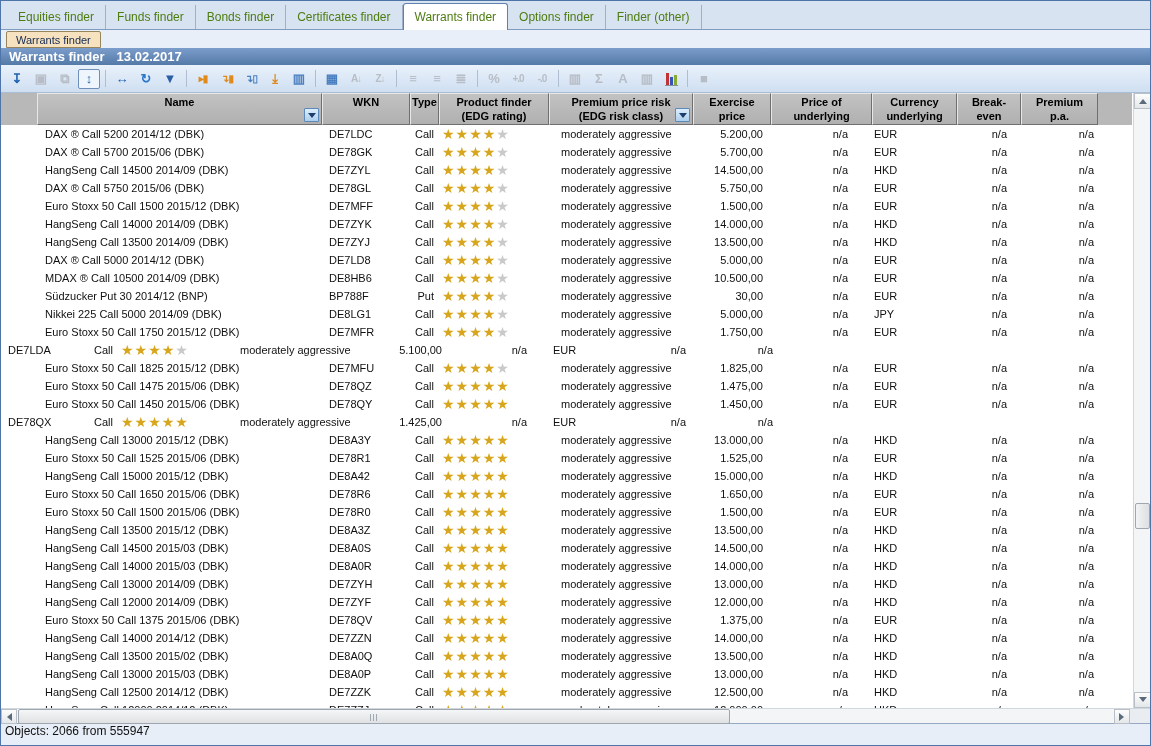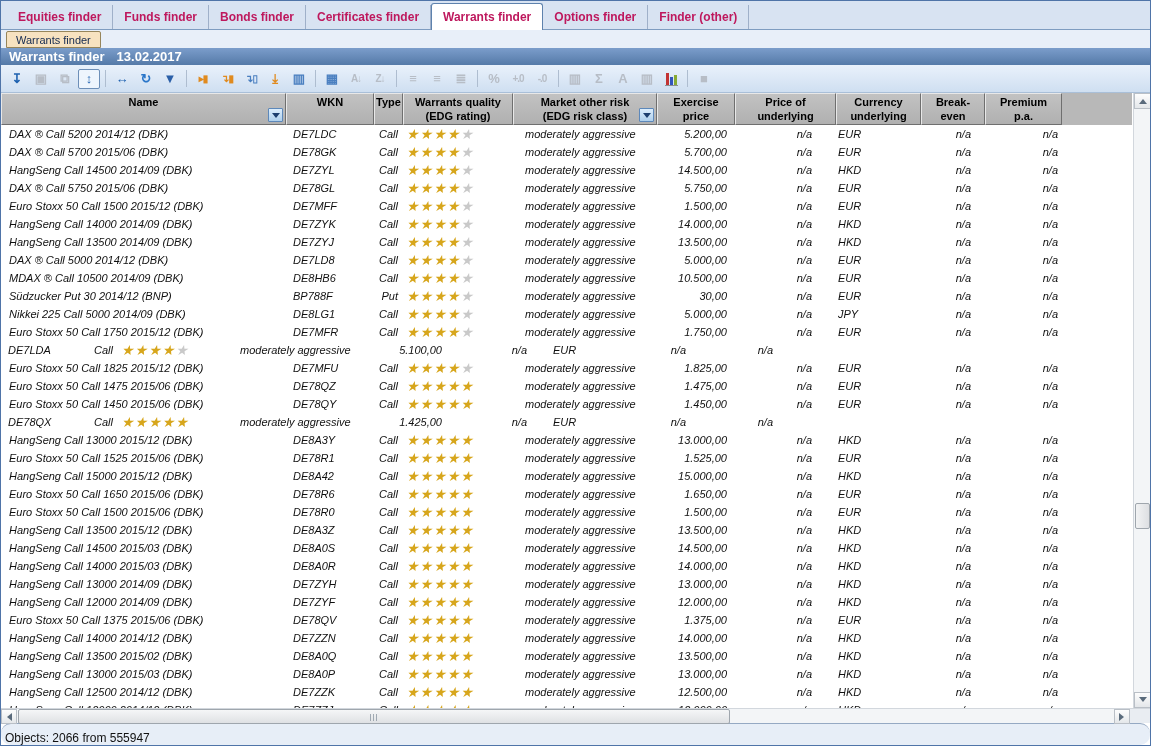--- a/index.html
+++ b/index.html
@@ -1,21 +1,21 @@
 <!DOCTYPE html>
 <html><head>
 <meta charset="utf-8">
 <style>
   html,body{margin:0;padding:0;background:#fff;}
   *{box-sizing:border-box;font-family:"Liberation Sans",sans-serif;}
   #window{position:relative;width:1151px;height:746px;border:1px solid #4f74a8;background:#fff;overflow:hidden;}
 
   
   #tabbar{height:29px;background:#d8e3f2;border-bottom:1px solid #7e9cc0;display:flex;align-items:flex-end;padding-left:6px;}
-  .tab{height:24px;line-height:24px;padding:0 11px;font-size:12px;font-weight:bold;color:#be185d;white-space:nowrap;border-right:1px solid #9fb0c9;cursor:default;}
+  .tab{height:24px;line-height:24px;padding:0 11px;font-size:12px;font-weight:normal;color:#4d7c0f;white-space:nowrap;border-right:1px solid #9fb0c9;cursor:default;}
   .tab.active{background:#fff;border:1px solid #5e82ad;border-bottom:none;border-radius:3px 3px 0 0;height:27px;line-height:26px;margin-bottom:-1px;z-index:2;position:relative;}
   .tab.active + .tab{border-left:none;}
 
   
   #subtabrow{height:18px;background:#e8eff9;padding-left:5px;display:flex;align-items:flex-end;}
   .subtab{height:17px;line-height:16px;padding:0 9px;font-size:11px;color:#13294f;background:#f7e2c0;border:1px solid #96855b;border-radius:2px 2px 0 0;white-space:nowrap;}
 
   
   #titlebar{height:17px;background:linear-gradient(#7b9dcb,#557aa8);color:#fff;font-size:13px;font-weight:bold;display:flex;align-items:center;padding-left:8px;}
   #titlebar .date{margin-left:12px;}
@@ -29,24 +29,24 @@
   .tsep{width:1px;height:17px;background:#aebdd0;margin:0 4px;}
   .chartbars{display:flex;align-items:flex-end;gap:1px;height:14px;border-bottom:1px solid #8a8f96;padding:0 1px;}
   .chartbars i{display:block;width:3px;}
 
   
   #grid{position:relative;height:615px;background:#fff;}
   #thead{display:flex;height:32px;width:1131px;background:#b8b8b8;}
   .hc{position:relative;border-top:1px solid #e8e8e8;border-left:1px solid #e8e8e8;border-right:1px solid #6f6f6f;border-bottom:1px solid #6f6f6f;background:linear-gradient(#c2c2c2,#b0b0b0);text-align:center;font-size:11px;font-weight:bold;color:#000;line-height:14px;padding-top:1px;overflow:hidden;}
   .ddbtn{position:absolute;right:2px;bottom:2px;width:15px;height:14px;background:linear-gradient(#dcedfc,#aecfec);border:1px solid #5d88ba;border-radius:1px;display:flex;align-items:center;justify-content:center;}
   .ddbtn::after{content:"";border:4px solid transparent;border-top:5px solid #1c3e6e;margin-top:4px;}
-  #tbody{width:1131px;height:583px;overflow:hidden;font-style:italic;}
+  #tbody{width:1131px;height:583px;overflow:hidden;}
   .row{display:flex;height:18px;line-height:18px;font-size:11px;color:#101010;background:#fff;}
   .cell{white-space:nowrap;overflow:hidden;}
-  .c0{width:285px;} .c1{width:88px;} .c2{width:29px;} .c3{width:110px;} .c4{width:144px;}
+  .c0{width:285px;margin-left:36px;} .c1{width:88px;} .c2{width:29px;} .c3{width:110px;} .c4{width:144px;}
   .c5{width:78px;} .c6{width:101px;} .c7{width:85px;} .c8{width:64px;} .c9{width:77px;text-align:center;}
   .b0{padding-left:8px;} .b1{padding-left:7px;} .b2{text-align:right;padding-right:5px;}
   .b3{padding-left:3px;} .b4{padding-left:12px;} .b5{text-align:right;padding-right:8px;}
   .b6{text-align:right;padding-right:24px;} .b7{padding-left:2px;} .b8{text-align:right;padding-right:14px;}
   .b9{text-align:right;padding-right:4px;}
   .star{font-size:14px;letter-spacing:1px;}
   .star.f{color:#d7a61c;} .star.e{color:#c9c9c9;}
 
   
   #vscroll{position:absolute;top:0;right:0;width:17px;height:615px;background:#f3f5f7;border-left:1px solid #d2d7dd;}
@@ -58,21 +58,21 @@
   .tri-right{border:4px solid transparent;border-left:5px solid #5a6b7c;margin-left:3px;}
   #vthumb{position:absolute;left:1px;top:410px;width:15px;height:26px;background:linear-gradient(90deg,#f2f3f4,#dddfe2);border:1px solid #9fa6ad;border-radius:2px;}
   #hscrollrow{display:flex;height:15px;}
   #hscroll{position:relative;width:1131px;height:15px;background:#f3f5f7;border-top:1px solid #d2d7dd;}
   .hbtn{position:absolute;top:0;width:16px;height:15px;background:linear-gradient(#fdfdfd,#e4e7ea);border:1px solid #b9bfc6;display:flex;align-items:center;justify-content:center;}
   #hs-left{left:0;} #hs-right{right:0;}
   #hthumb{position:absolute;left:17px;top:0;width:712px;height:15px;background:linear-gradient(#f5f6f7,#dfe1e4);border:1px solid #9fa6ad;border-radius:2px;display:flex;align-items:center;justify-content:center;font-size:8px;color:#7a8894;letter-spacing:1px;}
   #scrollcorner{width:20px;height:15px;background:#e9edf2;border-top:1px solid #d2d7dd;}
 
   
-  #statusbar{height:22px;background:#e7eef7;border-top:1px solid #95a9c3;font-size:12px;color:#111;display:flex;align-items:flex-end;padding-left:4px;border-radius:10px;}
+  #statusbar{height:22px;background:#e7eef7;border-top:1px solid #95a9c3;font-size:12px;color:#111;display:flex;align-items:flex-start;padding-left:4px;}
 </style>
 </head>
 <body>
 
 <div id="window">
   <div id="tabbar">
       <div class="tab">Equities finder</div>
       <div class="tab">Funds finder</div>
       <div class="tab">Bonds finder</div>
       <div class="tab">Certificates finder</div>
@@ -139,25 +139,25 @@
           <div>Name</div>
           <div class="ddbtn"></div>
         </div>
         <div class="hc c1">
           <div>WKN</div>
         </div>
         <div class="hc c2">
           <div>Type</div>
         </div>
         <div class="hc c3">
-          <div>Warrants quality</div>
+          <div>Product finder</div>
           <div>(EDG rating)</div>
         </div>
         <div class="hc c4">
-          <div>Market other risk</div>
+          <div>Premium price risk</div>
           <div>(EDG risk class)</div>
           <div class="ddbtn"></div>
         </div>
         <div class="hc c5">
           <div>Exercise</div>
           <div>price</div>
         </div>
         <div class="hc c6">
           <div>Price of</div>
           <div>underlying</div>

